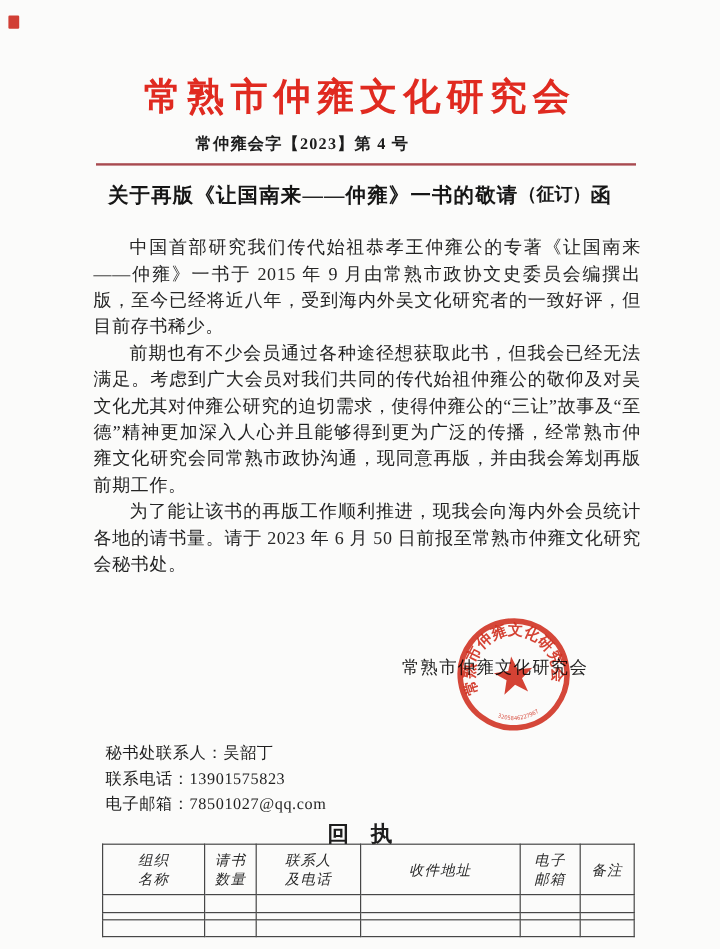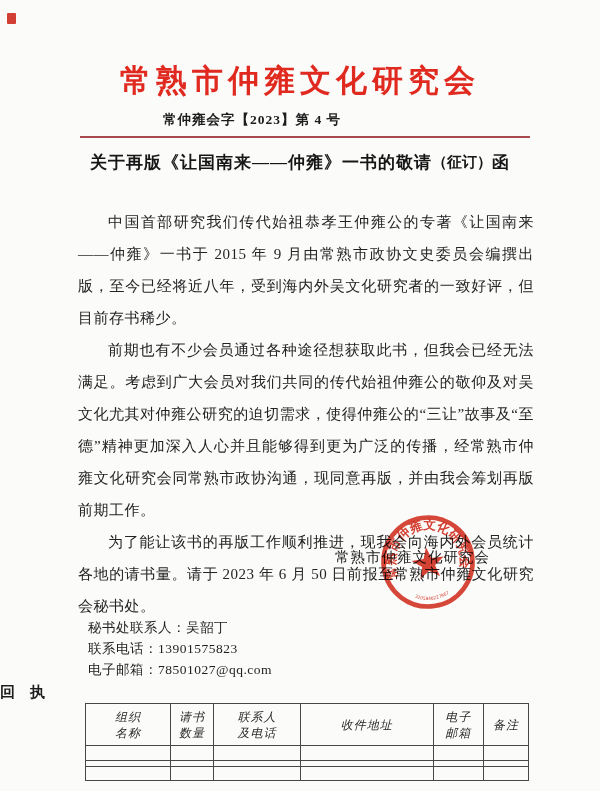--- a/index.html
+++ b/index.html
@@ -41,24 +41,23 @@
   .doc-title{
     left:0;top:151px;width:600px;
     text-align:center;font-weight:bold;font-size:17px;
     letter-spacing:1px;color:#161616;white-space:nowrap;
   }
   .doc-title .small-note{font-size:15px;font-weight:bold;vertical-align:1px;letter-spacing:0;}
 
   
   .body-text{
     left:78px;top:196px;width:456px;
-    font-size:15px;line-height:32px;
+    font-size:15px;line-height:22px;
     text-align:justify;color:#242424;
     letter-spacing:.5px;
-    margin-top:10px;
   }
   .body-text p{margin:0;text-indent:2em;}
 
   
   .sig-block{
     top:540px;right:110px;
     text-align:right;font-size:14.5px;line-height:34px;
     letter-spacing:1px;color:#242424;
   }
 
@@ -73,21 +72,21 @@
   
   .contact{
     left:88px;top:617px;
     font-size:13.5px;line-height:21px;color:#1f1f1f;
     letter-spacing:.5px;
   }
 
   
   .receipt-title{
     left:0;top:683px;width:600px;
-    font-size:15px;font-weight:bold;
+    text-align:center;font-size:18px;font-weight:bold;
     color:#1d1d1d;
   }
   table.receipt{
     position:absolute;left:85px;top:703px;width:444px;
     border-collapse:collapse;table-layout:fixed;font-style:italic;
   }
   table.receipt th,table.receipt td{
     border:1px solid #474747;
     font-size:12px;font-weight:normal;color:#2a2a2a;
     text-align:center;vertical-align:middle;

